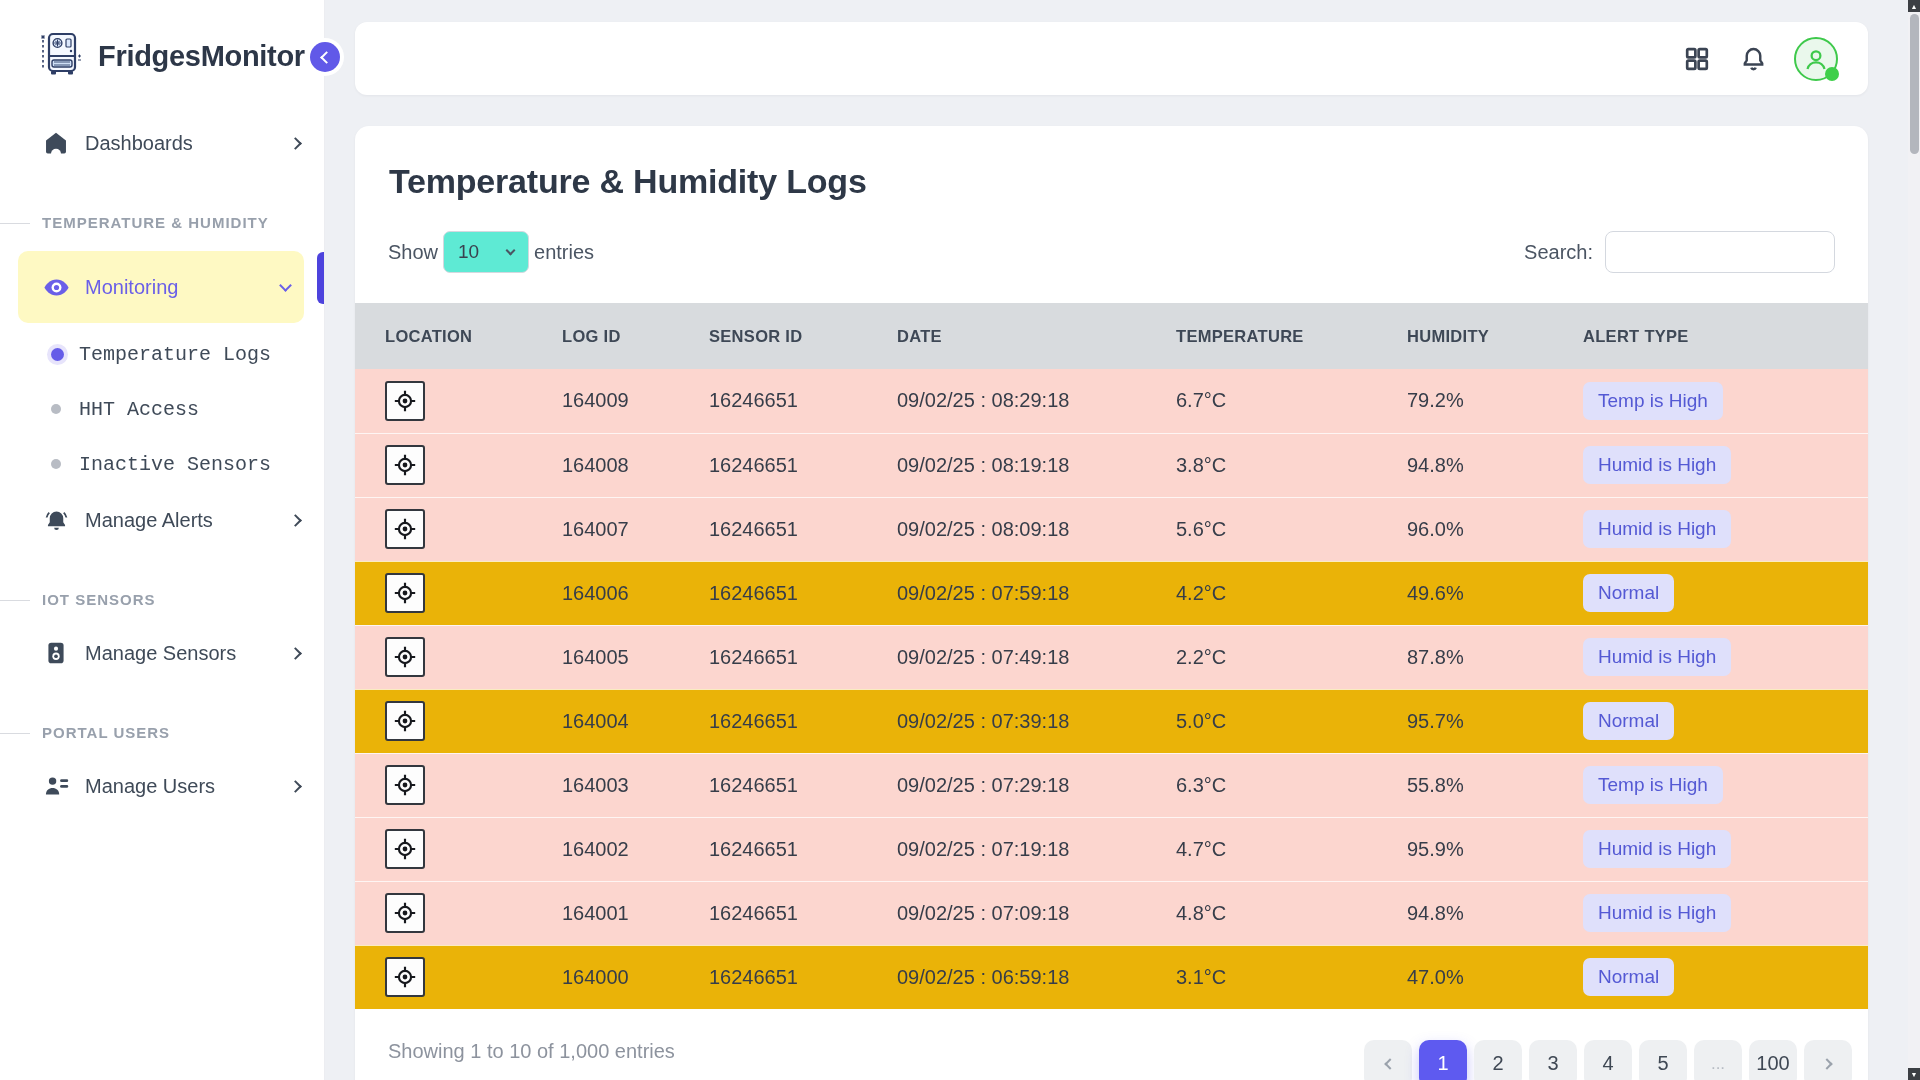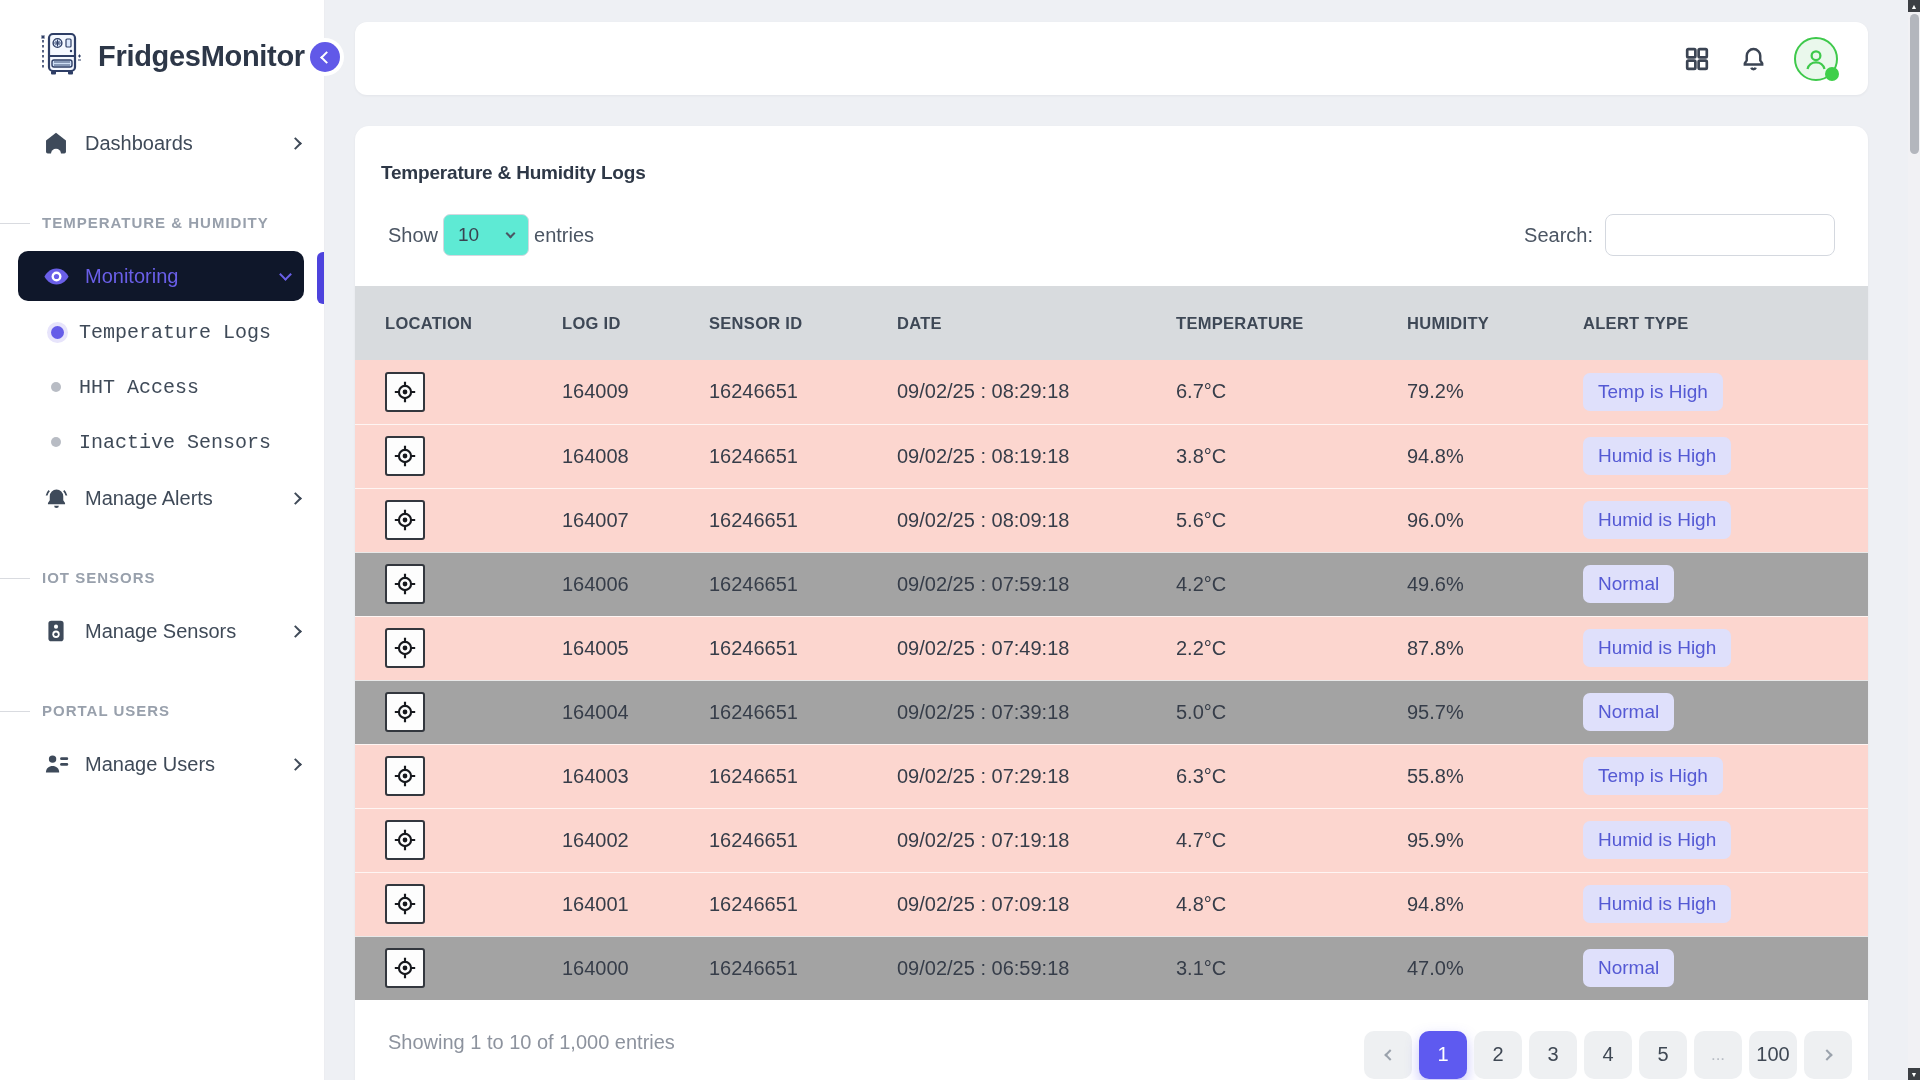--- a/index.html
+++ b/index.html
@@ -24,60 +24,60 @@
   .nav-item .icon { width:28px; height:28px; flex:0 0 28px; display:flex; align-items:center; justify-content:center; }
   .nav-item .lbl { margin-left:15px; }
   .nav-item .chev { margin-left:auto; color:#3f4a58; }
   .nav-item.first { margin-top:34px; }
 
   .section-lbl { position:relative; margin-top:44px; padding-left:42px; font-size:15px; letter-spacing:1px;
     color:#98a0ac; font-weight:bold; }
   .section-lbl::before { content:""; position:absolute; left:0; top:9px; width:30px; height:1px; background:#d9dbe0; }
 
   .nav-active-wrap { position:relative; margin:20px 20px 6px 18px; }
-  .nav-item.active { background:#0f172a; border-radius:10px; color:#6a5fe8; padding:0 14px 0 24px; height:50px; }
+  .nav-item.active { background:#fef9c3; border-radius:10px; color:#6a5fe8; padding:0 14px 0 24px; height:72px; }
   .nav-item.active .chev { color:#6a5fe8; }
   .active-bar { position:absolute; right:-20px; top:1px; width:7px; height:52px; background:#4d43dd; border-radius:6px 0 0 6px; }
 
   .sub-item { display:flex; align-items:center; height:50px; padding-left:51px; font-size:20px; color:#3f4a58; cursor:pointer; margin-top:5px; }
   .sub-item .dot { width:10px; height:10px; border-radius:50%; background:#b8bcc4; flex:0 0 auto; }
   .sub-item .lbl { margin-left:18px;font-family:Liberation Mono, monospace; }
   .sub-item.active .dot { width:13px; height:13px; background:#655ce8; box-shadow:0 0 0 4px #e7e4fb; }
   .sub-item.active .lbl { margin-left:15px; }
 
   
   .topbar { position:absolute; left:355px; top:22px; width:1513px; height:73px; background:#fff;
     border-radius:12px; box-shadow:0 1px 3px rgba(20,24,40,.05);
     display:flex; align-items:center; justify-content:flex-end; gap:26px; padding-right:30px; }
   .tb-icon { width:30px; height:30px; display:flex; align-items:center; justify-content:center; cursor:pointer; border:none; background:none; }
   .avatar { position:relative; width:44px; height:44px; border-radius:50%; border:2.5px solid #3ec94b;
     background:#eaf8ec; display:flex; align-items:center; justify-content:center; cursor:pointer; }
   .status-dot { position:absolute; right:-3px; bottom:-2px; width:14px; height:14px; border-radius:50%; background:#3ecf4a; }
 
   .card { position:absolute; left:355px; top:126px; width:1513px; height:980px; background:#fff;
     border-radius:14px; box-shadow:0 1px 3px rgba(20,24,40,.05); overflow:hidden; }
-  .page-title { padding:36px 26px 0; font-size:19px; font-weight:600; color:#2e3847; letter-spacing:-0.2px; }
+  .page-title { padding:36px 34px 0; font-size:34px; font-weight:600; color:#2e3847; letter-spacing:-0.2px; }
 
   .controls { display:flex; align-items:center; justify-content:space-between; padding:0 33px; margin-top:30px; }
   .show-wrap { display:flex; align-items:center; gap:5px; font-size:20px; color:#4b5563; }
   .select-box { display:flex; align-items:center; justify-content:space-between; width:86px; height:42px;
     border:1px solid #d4d8df; border-radius:7px; padding:0 14px; font-size:19px; color:#3a4250; cursor:pointer; background:#5eead4; }
   .select-box .chev { width:7px; height:7px; border-width:2.2px; color:#4b5563; margin-top:-3px; }
   .search-wrap { display:flex; align-items:center; gap:12px; font-size:20px; color:#4b5563; }
   .search-wrap input { width:230px; height:42px; border:1px solid #d4d8df; border-radius:8px; padding:0 12px;
     font-size:19px; font-family:inherit; color:#3a4250; outline:none; background:#fff; }
 
   table { width:100%; border-collapse:collapse; table-layout:fixed; margin-top:30px; }
   col.c1{width:177px} col.c2{width:147px} col.c3{width:188px} col.c4{width:279px}
   col.c5{width:231px} col.c6{width:176px} col.c7{width:auto}
-  thead th { height:74px; background:#d8dbde; text-align:left; padding-left:30px;
+  thead th { height:66px; background:#d8dbde; text-align:left; padding-left:30px;
     font-size:16.5px; font-weight:600; color:#3e4856; letter-spacing:0.3px; }
   tbody td { height:64px; padding-left:30px; font-size:20px; color:#363d49; }
   tr.row-alert  { background:#fcd6cf; }
-  tr.row-normal { background:#a3a3a3; }
+  tr.row-normal { background:#eab308; }
   tbody tr { border-bottom:1.5px solid rgba(255,255,255,0.75); }
   .loc-btn { width:40px; height:40px; border:2.5px solid #33373e; border-radius:3px; background:#fdfdfd;
     display:flex; align-items:center; justify-content:center; cursor:pointer; }
   .badge { display:inline-block; padding:8px 15px; border-radius:7px; background:#dfe0fb; color:#5459d4;
     font-size:19px; font-weight:500; }
 
   .table-footer { display:flex; align-items:flex-start; justify-content:space-between; padding:0 16px 0 33px; margin-top:30px; }
   .summary { font-size:20px; color:#8d939e; }
   .pagination { display:flex; align-items:center; gap:7px; }
   .pg { min-width:48px; height:48px; border-radius:10px; background:#eef0f2; border:none; font-family:inherit;

